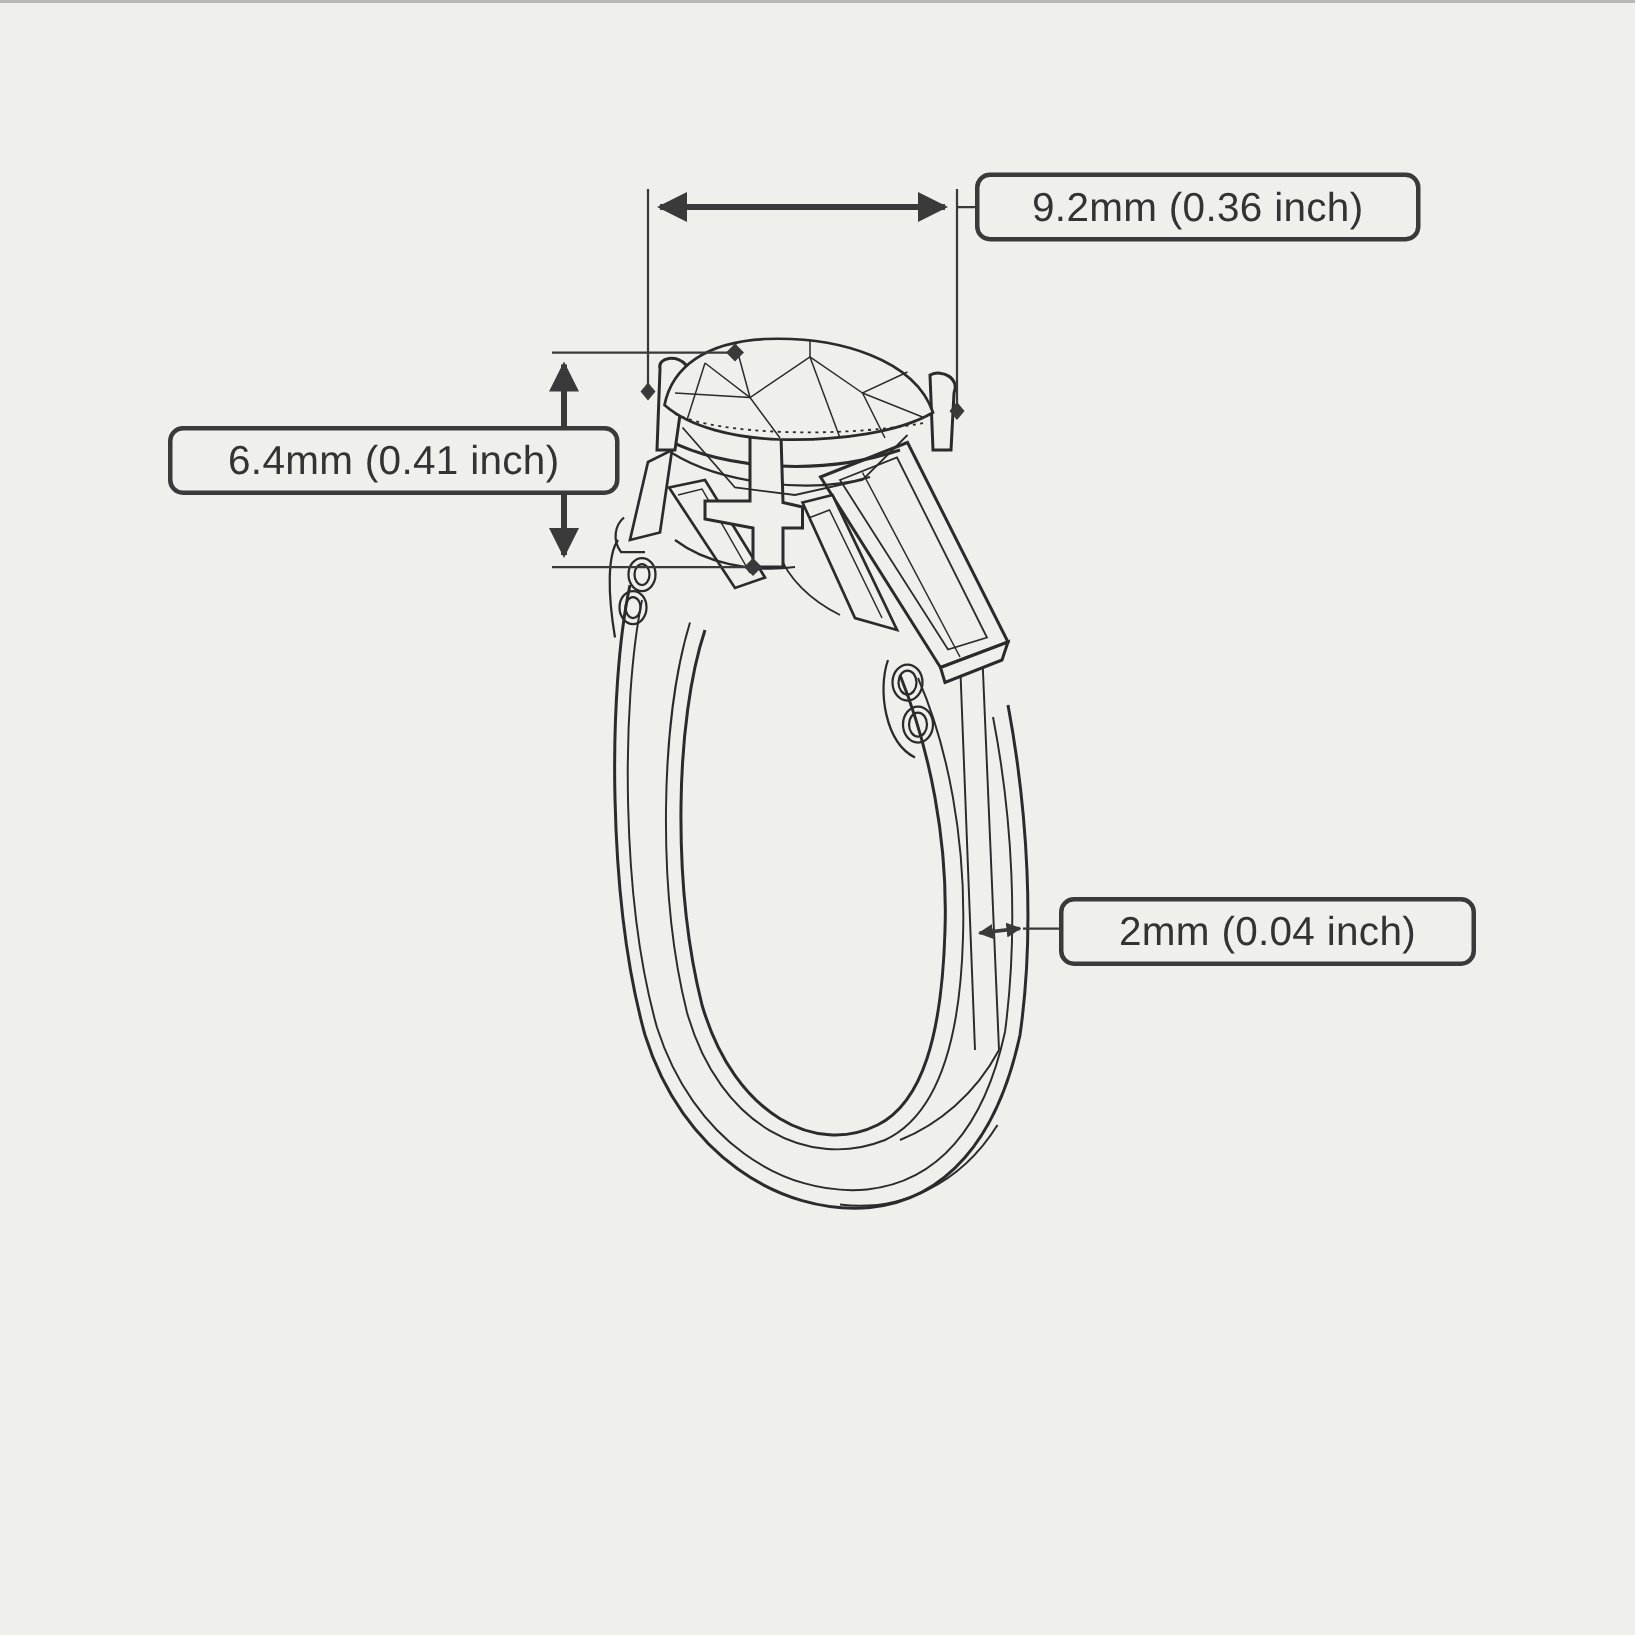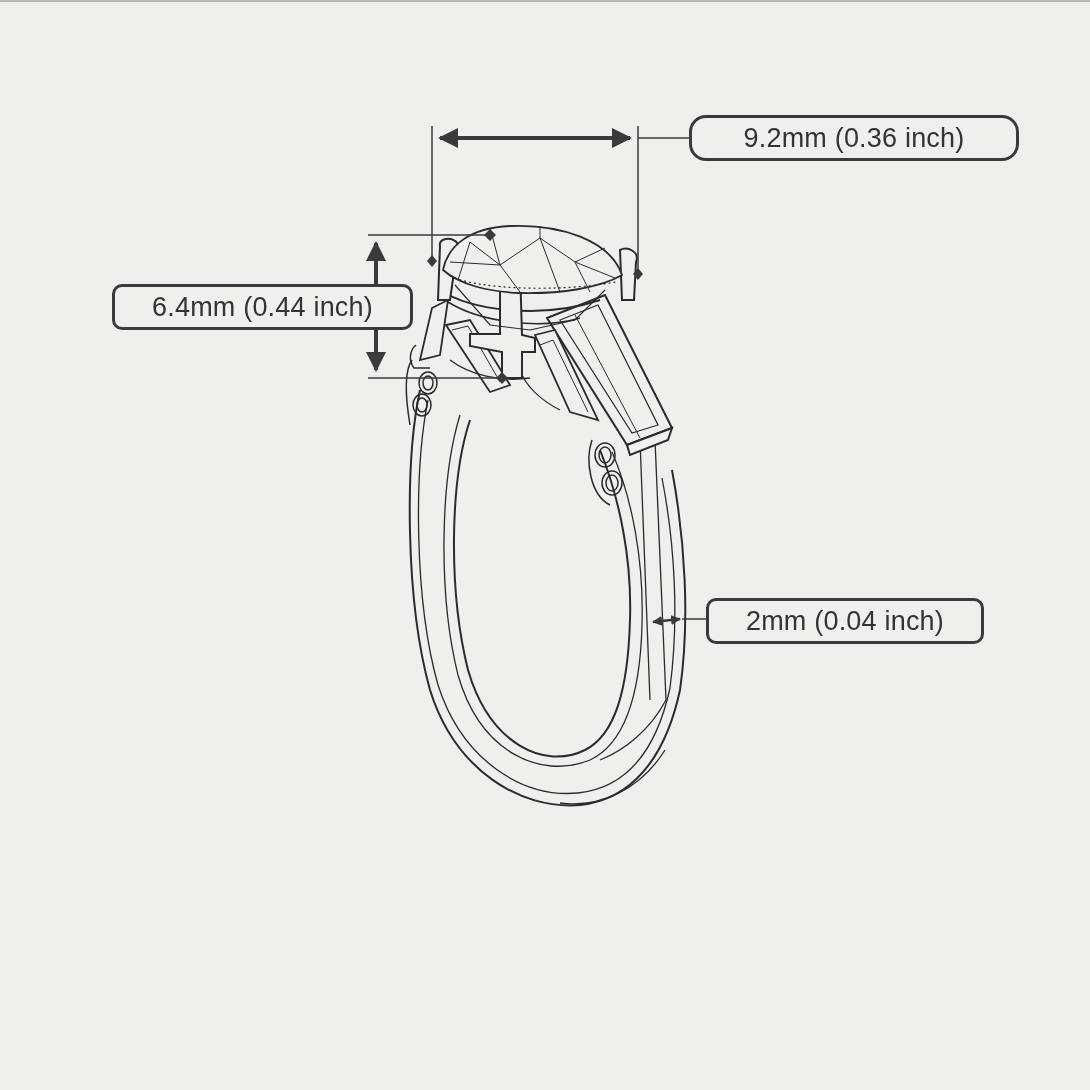--- a/index.html
+++ b/index.html
@@ -33,21 +33,21 @@
       background: #efefeb;
       color: #333333;
       font-size: 27px;
       line-height: 1;
       display: flex;
       align-items: center;
       justify-content: center;
       white-space: nowrap;
       letter-spacing: 0.2px;
     }
-    #lbl-width  { left: 689px; top: 115px; width: 330px; height: 46px; border-radius: 17px; }
+    #lbl-width  { left: 650px; top: 115px; width: 297px; height: 46px; }
     #lbl-height { left: 112px; top: 284px; width: 301px; height: 46px; }
     #lbl-band   { left: 706px; top: 598px; width: 278px; height: 46px; }
     svg { position: absolute; left: 0; top: 0; }
   </style>
 </head>
 <body>
 
 <div class="canvas">
   <div class="top-border"></div>
 
@@ -159,15 +159,15 @@
       <path d="M502,372 l6,6 l-6,6 l-6,-6 z" fill="#3a3a3a" stroke="none"></path>
     </g>
 
     <g stroke="#3a3a3a" fill="none">
       <line x1="653" y1="622" x2="680" y2="619" stroke-width="2.5" marker-start="url(#arrowsmall)" marker-end="url(#arrowsmall)"></line>
       <line x1="682" y1="619" x2="706" y2="619" stroke-width="1.5"></line>
     </g>
   </svg>
 
   <div class="label-box" id="lbl-width">9.2mm (0.36 inch)</div>
-  <div class="label-box" id="lbl-height">6.4mm (0.44 inch)</div>
+  <div class="label-box" id="lbl-height">6.4mm (0.41 inch)</div>
   <div class="label-box" id="lbl-band">2mm (0.04 inch)</div>
 </div>
 
 </body></html>

